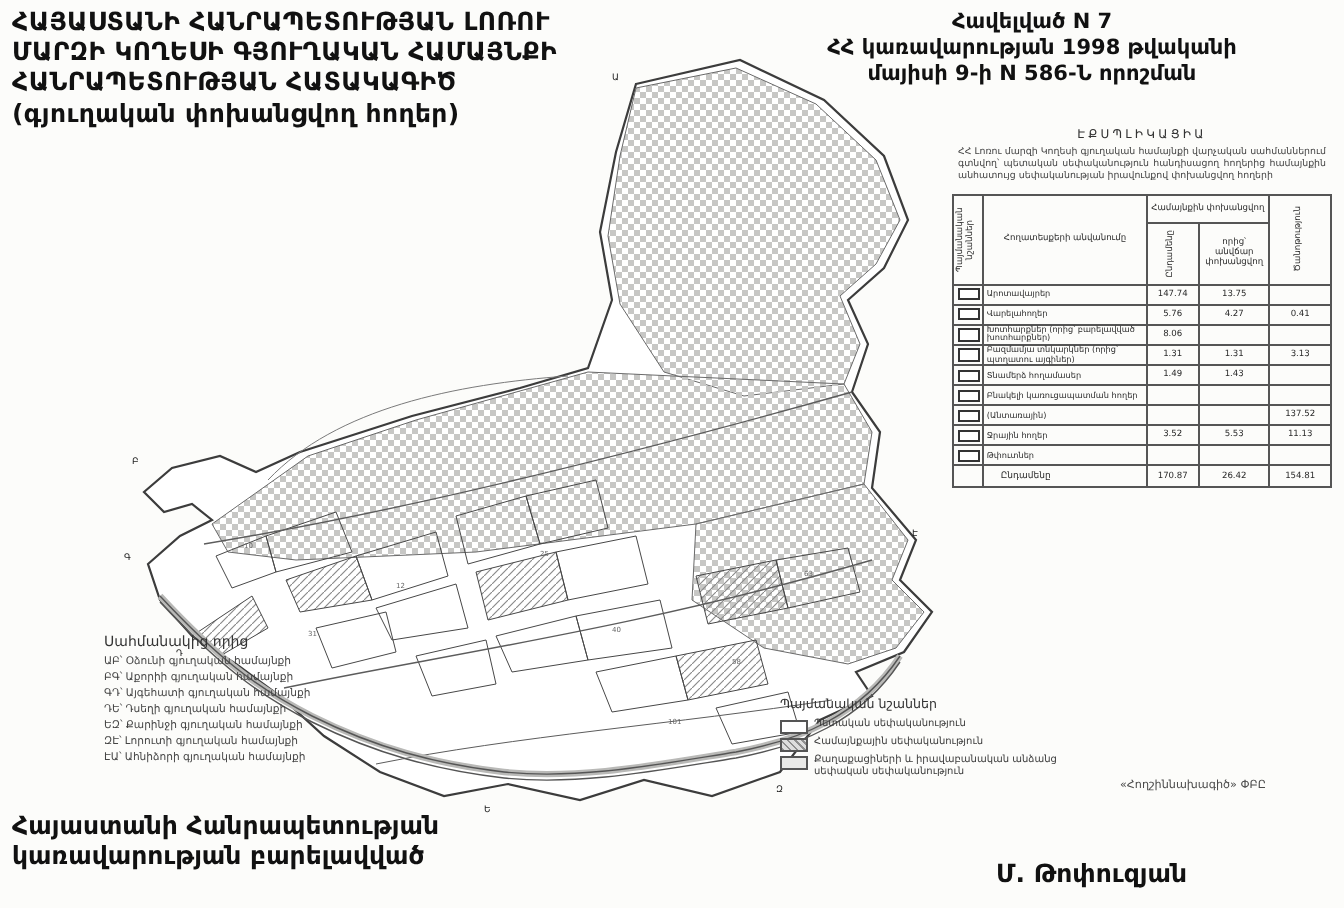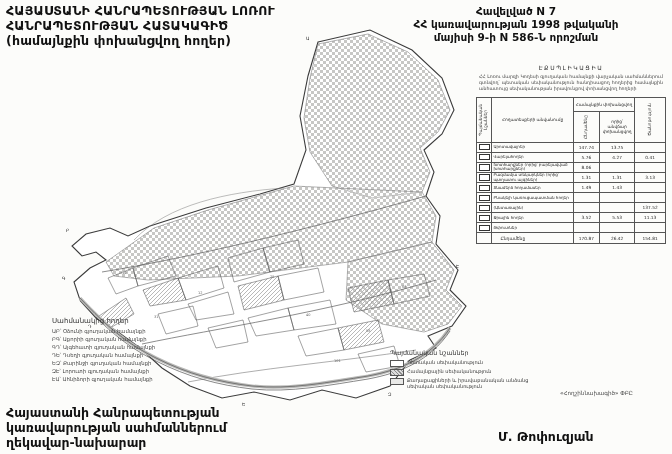--- a/index.html
+++ b/index.html
@@ -51,22 +51,23 @@
     line-height:15.2px;color:#111;}
   .signature{position:absolute;left:498px;top:429px;font-weight:700;font-size:12.5px;color:#111;text-align:right;}
 </style>
 </head>
 <body>
 
 <div class="page">
 
   <div class="title-left">
     <div>ՀԱՅԱՍՏԱՆԻ ՀԱՆՐԱՊԵՏՈՒԹՅԱՆ ԼՈՌՈՒ</div>
+    <div>ՄԱՐԶԻ ԿՈՂԵՍԻ ԳՅՈՒՂԱԿԱՆ ՀԱՄԱՅՆՔԻ</div>
     <div>ՀԱՆՐԱՊԵՏՈՒԹՅԱՆ ՀԱՏԱԿԱԳԻԾ</div>
-    <div>(համայնքին փոխանցվող հողեր)</div>
+    <div>(գյուղական փոխանցվող հողեր)</div>
   </div>
 
   <div class="annex">
     <div>Հավելված N 7</div>
     <div>ՀՀ կառավարության 1998 թվականի</div>
     <div>մայիսի 9-ի N 586-Ն որոշման</div>
   </div>
 
   <svg class="map-svg" width="442" height="386" viewBox="0 0 442 386">
     <defs>
@@ -269,21 +270,21 @@
           <td class="lbl">Ընդամենը</td>
           <td class="num">170.87</td>
           <td class="num">26.42</td>
           <td class="num">154.81</td>
         </tr>
       </tbody>
     </table>
   </div>
 
   <div class="adjacent">
-    <div class="adjacent-title">Սահմանակից հողեր</div>
+    <div class="adjacent-title">Սահմանակից որից</div>
     <ul>
 
         <li>ԱԲ՝ Օձունի գյուղական համայնքի</li>
 
         <li>ԲԳ՝ Աքորիի գյուղական համայնքի</li>
 
         <li>ԳԴ՝ Այգեհատի գյուղական համայնքի</li>
 
         <li>ԴԵ՝ Դսեղի գյուղական համայնքի</li>
 
@@ -313,18 +314,17 @@
           <span class="sw sw-private"></span>
           <span>Քաղաքացիների և իրավաբանական անձանց սեփական սեփականություն</span>
         </div>
       </div>
   </div>
 
   <div class="company">«Հողշիննախագիծ» ՓԲԸ</div>
 
   <div class="footer-left">
     <div>Հայաստանի Հանրապետության</div>
-    <div>կառավարության սահմաններում</div>
-    <div>ղեկավար-նախարար</div>
+    <div>կառավարության բարելավված</div>
   </div>
   <div class="signature">Մ. Թոփուզյան</div>
 
 </div>
 
 </body></html>

